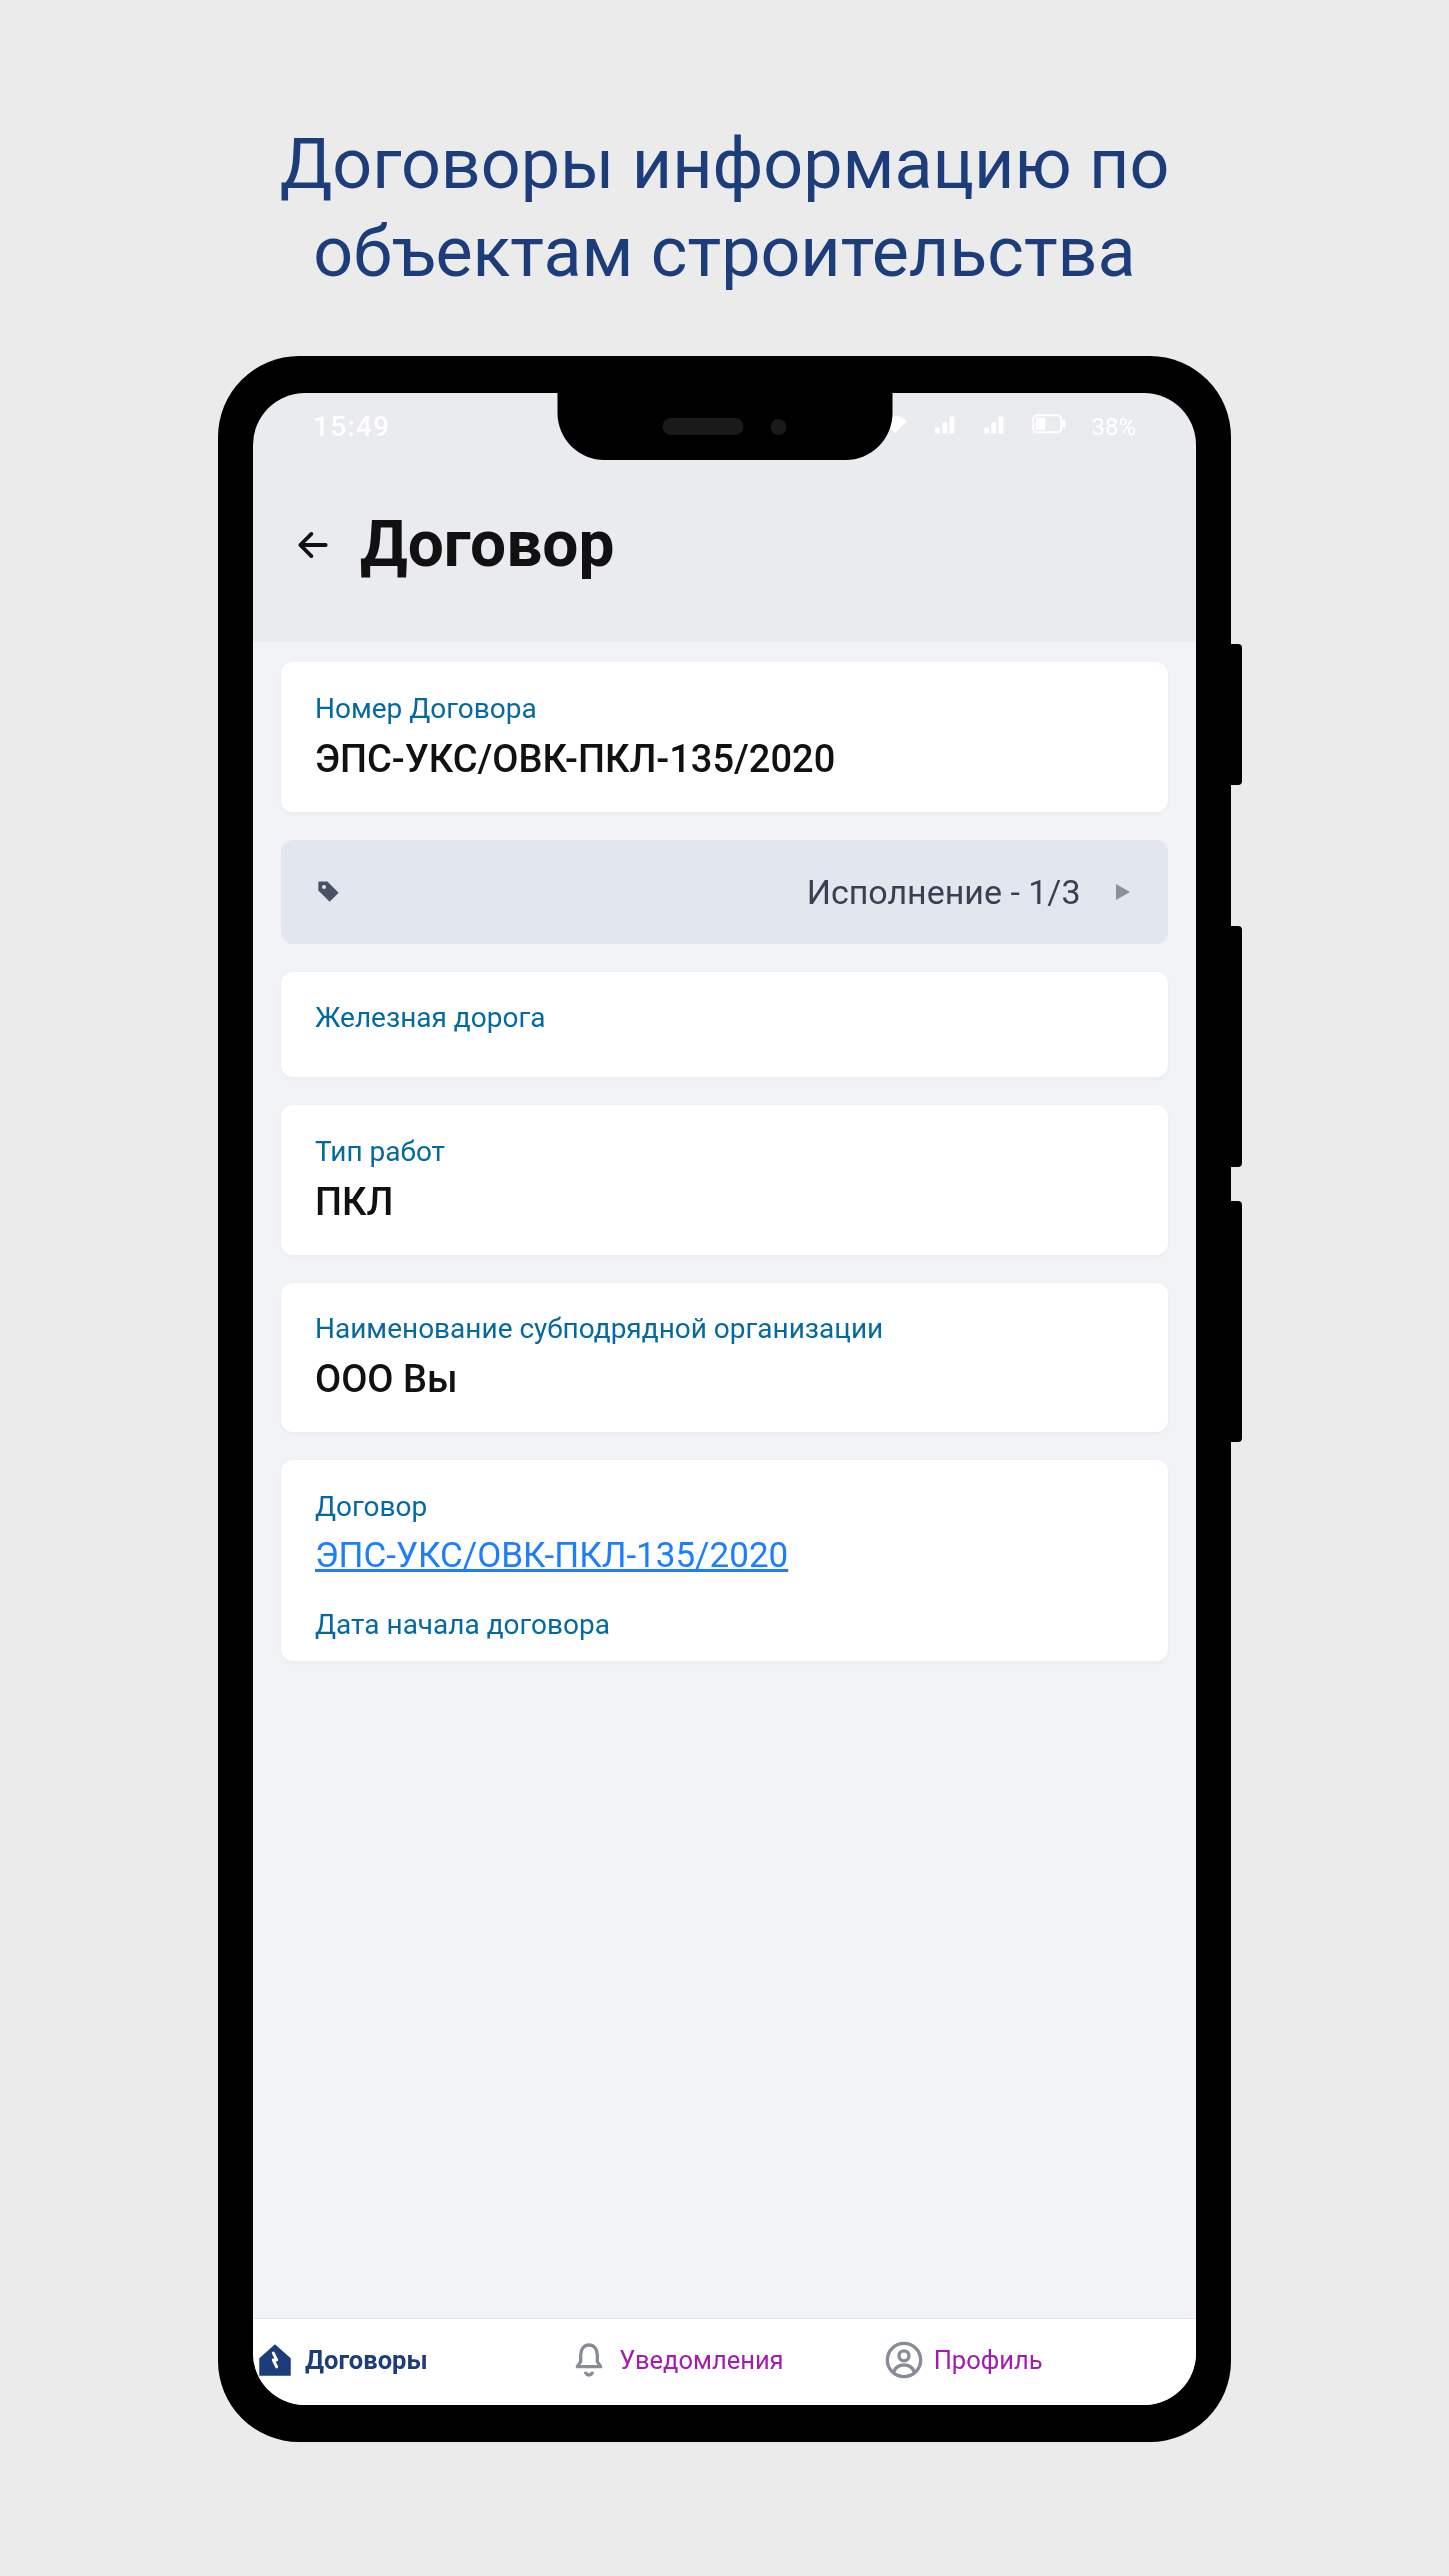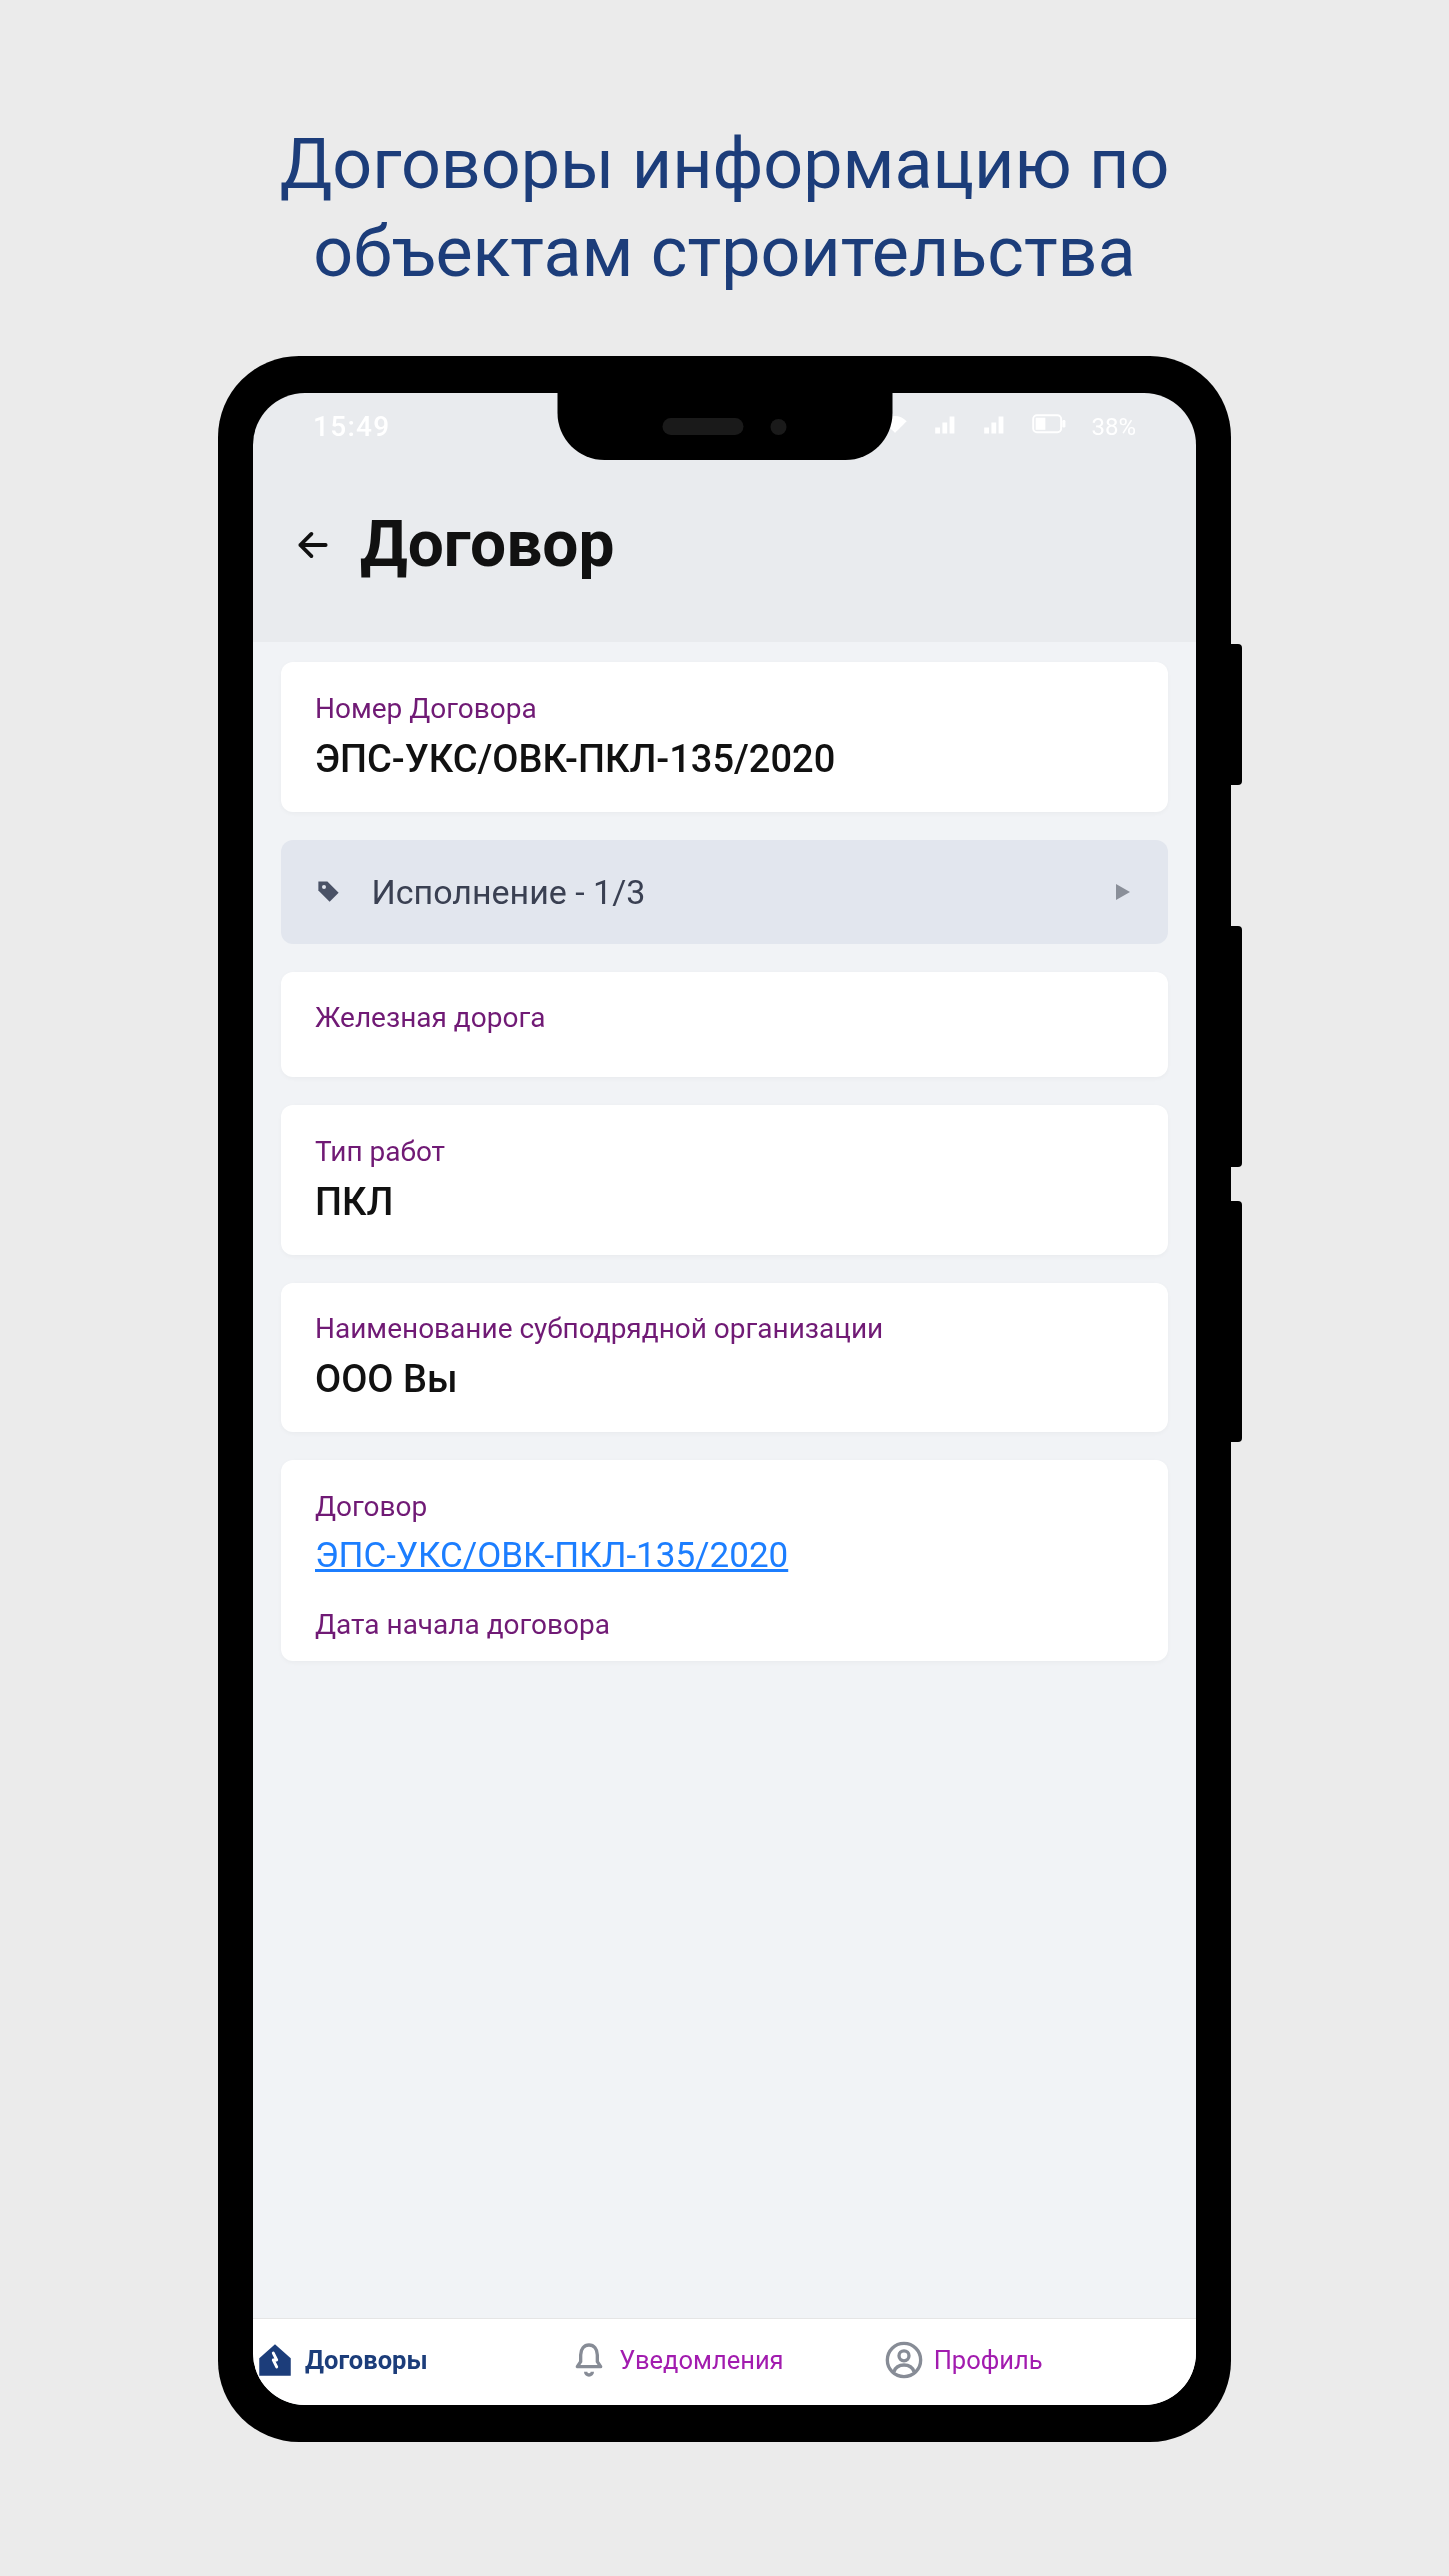--- a/index.html
+++ b/index.html
@@ -88,35 +88,35 @@
     overflow-y: hidden;
     padding: 20px 28px 0 28px;
   }
   .card {
     background: #fff;
     border-radius: 12px;
     padding: 29.5px 34px 31px 34px;
     margin-bottom: 28px;
     box-shadow: 0 1.3px 4px rgba(0,0,0,0.03);
   }
-  .card-label { font-size: 28px; color: #701a75; margin-bottom: 12px; }
+  .card-label { font-size: 28px; color: #0369a1; margin-bottom: 12px; }
   .card-value { font-size: 38px; color: #111; font-weight: 500; }
   .card-link { font-size: 35px; color: #1c7eff; text-decoration: underline; font-weight: 400; }
   .status-row {
     background: #e2e6ee;
     border-radius: 12px;
     padding: 32px 34px;
     margin-bottom: 28px;
     display: flex;
     align-items: center;
     gap: 29.5px;
     cursor: pointer;
   }
   .tag-icon { width: 27px; height: 27px; flex-shrink: 0; }
-  .status-text { flex: 1; font-size: 34px; color: #3a4052; }
+  .status-text { flex: 1; font-size: 34px; color: #3a4052; text-align: right; }
   .status-arrow { width: 24px; height: 24px; flex-shrink: 0; }
   .card.cutoff { margin-bottom: 0; padding-bottom: 4px; }
   .card.cutoff .card-label:last-child { margin-bottom: 16px; }
   .bottom-nav {
     background: #fff;
     border-top: 0.7px solid #e5e5e5;
     display: flex;
     padding: 19px 0 23px 0;
   }
   .nav-item {

